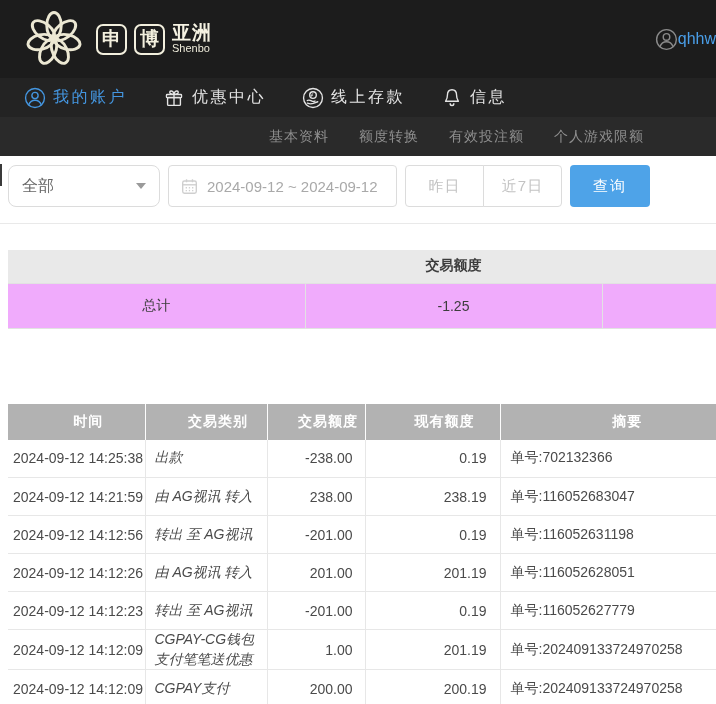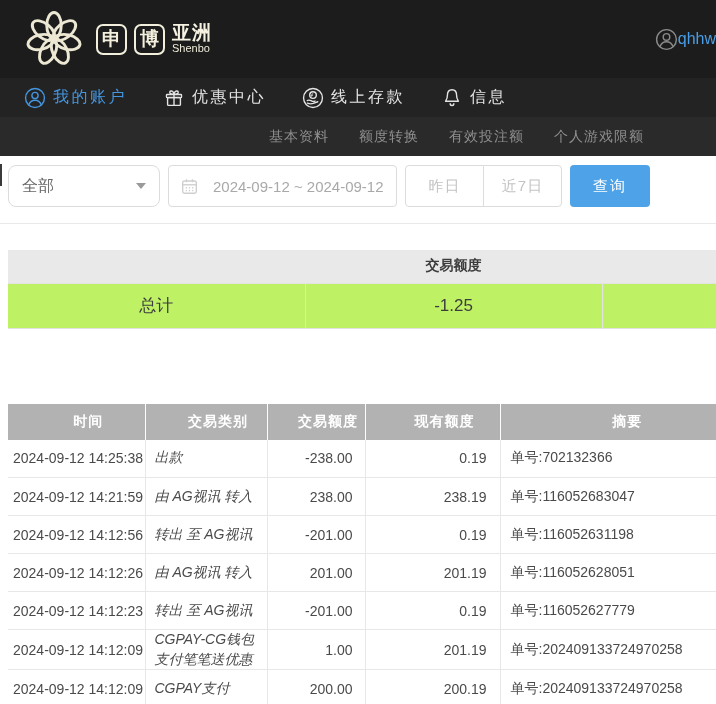--- a/index.html
+++ b/index.html
@@ -32,42 +32,42 @@
   .subnav-item { color:#8f8f8f; font-size:14px; letter-spacing:1px; cursor:pointer; white-space:nowrap; }
 
   
   .filter-bar { display:flex; align-items:center; margin:9px 0 0 8px; gap:8px; height:42px; }
   .select-box { width:152px; height:42px; border:1px solid #dcdcdc; border-radius:8px; background:#fff;
                 display:flex; align-items:center; justify-content:space-between; padding:0 13px;
                 color:#666; font-size:16px; cursor:pointer; flex-shrink:0; }
   .caret { width:0; height:0; border-left:5px solid transparent; border-right:5px solid transparent;
            border-top:6px solid #9a9a9a; }
   .date-box { width:229px; height:42px; border:1px solid #dcdcdc; border-radius:4px; background:#fff;
-              display:flex; align-items:center; gap:15px; padding:0 12px; color:#a9a9a9; font-size:15px;
+              display:flex; align-items:center; gap:9px; padding:0 12px; color:#a9a9a9; font-size:15px;
               cursor:pointer; white-space:nowrap; flex-shrink:0; }
   .btn-group { display:flex; flex-shrink:0; }
   .range-btn { width:79px; height:42px; border:1px solid #dcdcdc; background:#fff; color:#c3c3c3;
                font-size:15px; display:flex; align-items:center; justify-content:center;
                margin-left:-1px; cursor:pointer; position:relative; letter-spacing:1px; }
   .range-btn:first-child { border-radius:4px 0 0 4px; margin-left:0; }
   .range-btn:last-child  { border-radius:0 4px 4px 0; }
   .range-btn.active { border-color:#54a5e8; color:#54a5e8; z-index:1; }
   .search-btn { width:80px; height:42px; background:#4ea3e8; border:none; border-radius:4px; color:#fff;
                 font-size:15px; letter-spacing:2px; display:flex; align-items:center; justify-content:center;
                 cursor:pointer; flex-shrink:0; }
   .left-tick { position:absolute; left:0; top:164px; width:2px; height:22px; background:#3a3a3a; }
 
   .section-divider { height:1px; background:#e9e9e9; margin-top:16px; }
 
   
   .summary-table { margin:26px 0 0 8px; width:708px; border-collapse:collapse; table-layout:fixed; }
   .summary-table th { background:#e9e9e9; height:33px; font-size:14px; color:#3d3d3d; font-weight:bold;
                       border-bottom:1px solid #e2e2e2; }
-  .summary-table td { height:45px; text-align:center; font-size:17px; color:#3d3d3d;
-                      border-bottom:1px solid #e2e2e2; background:#bef264; }
+  .summary-table td { height:45px; text-align:center; font-size:14px; color:#3d3d3d;
+                      border-bottom:1px solid #e2e2e2; background:#f0abfc; }
   .summary-table td.sep { border-right:1px solid #e2e2e2; }
 
   
   .tx-table { margin:75px 0 0 8px; width:722px; border-collapse:collapse; table-layout:fixed; }
   .tx-table thead th { background:#b2b2b2; color:#fff; height:36px; font-size:14px; font-weight:bold;
                        border-right:1px solid #fdfdfd; letter-spacing:1px;padding-left:24px; }
   .tx-table thead th:last-child { border-right:none; }
   .tx-table tbody td { height:38px; font-size:14px; color:#4a4a4a; background:#fff;
                        border-bottom:1px solid #e7e7e7; border-right:1px solid #e7e7e7; }
   .tx-table tbody td:last-child { border-right:none; }

